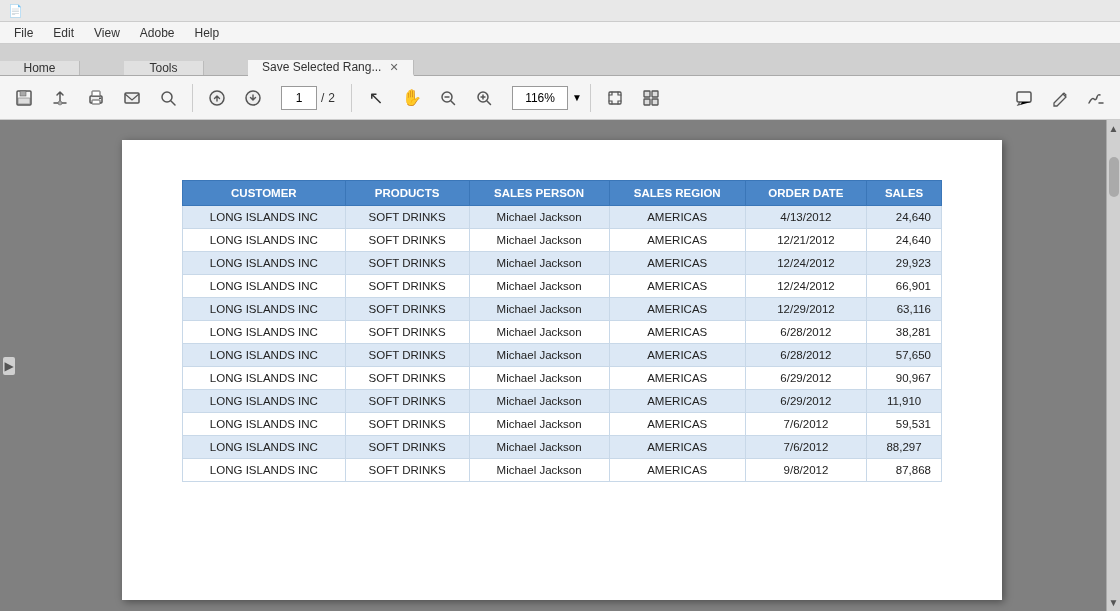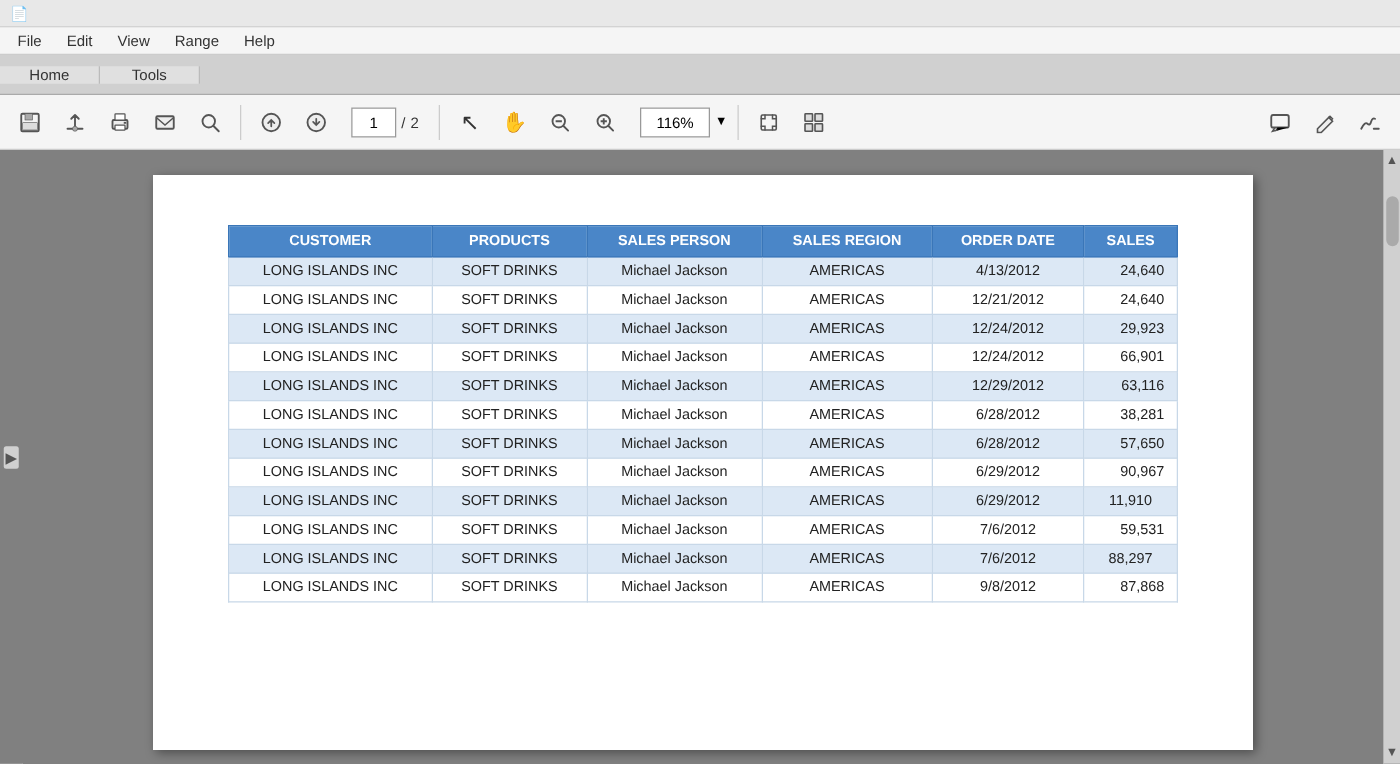--- a/index.html
+++ b/index.html
@@ -32,22 +32,23 @@
     .menu-item {
       padding: 2px 10px;
       cursor: pointer;
     }
 
     
     .tab-bar {
       background: #d0d0d0;
       height: 32px;
       display: flex;
-      align-items: center;
+      align-items: flex-end;
       border-bottom: 1px solid #aaa;
+      gap: 44px;
     }
     .tab {
       display: flex;
       align-items: center;
       padding: 0 14px;
       font-size: 12px;
       color: #333;
       background: #e0e0e0;
       border-right: 1px solid #bbb;
       cursor: pointer;
@@ -218,30 +219,34 @@
 <body>
 
 <div class="title-bar">
   <span class="title-bar-icon">📄</span>
 </div>
 
 <div class="menu-bar">
   <span class="menu-item">File</span>
   <span class="menu-item">Edit</span>
   <span class="menu-item">View</span>
-  <span class="menu-item">Range</span>
+  <span class="menu-item">Adobe</span>
   <span class="menu-item">Help</span>
 </div>
 
 <div class="tab-bar">
   <div class="tab">
     <span>Home</span>
   </div>
   <div class="tab">
     <span>Tools</span>
+  </div>
+  <div class="tab active">
+    <span>Save Selected Rang...</span>
+    <span class="tab-close">✕</span>
   </div>
 </div>
 
 <div class="toolbar">
 
   <div class="toolbar-btn" title="Save">
     <svg width="18" height="18" viewBox="0 0 18 18" fill="none">
         <rect x="2" y="2" width="14" height="14" rx="1" stroke="#555" stroke-width="1.5"></rect>
         <rect x="5" y="2" width="6" height="5" fill="#aaa" stroke="#555" stroke-width="0.5"></rect>
         <rect x="3" y="9" width="12" height="6" rx="0.5" fill="#ddd" stroke="#555" stroke-width="0.5"></rect>

